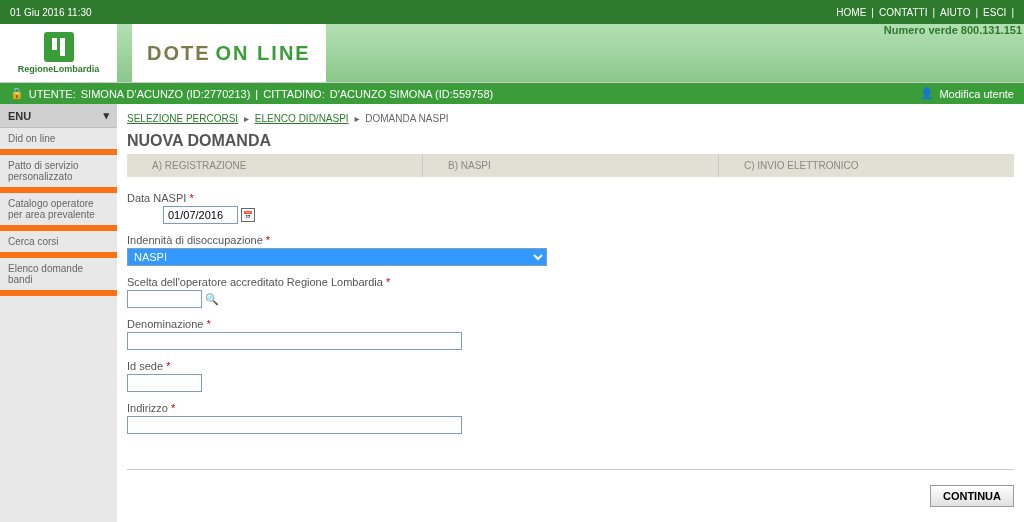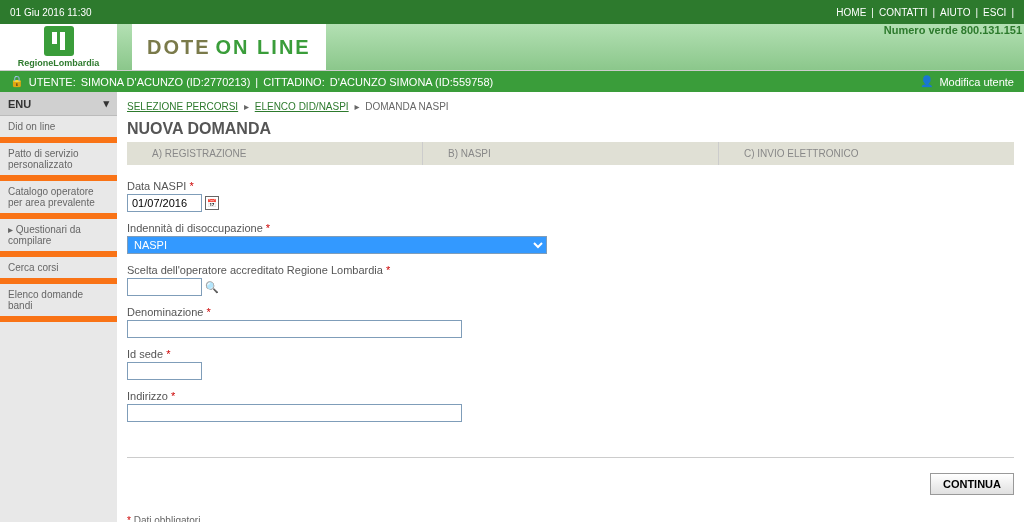--- a/index.html
+++ b/index.html
@@ -3,21 +3,21 @@
   <meta charset="utf-8">
   <style>
     * { box-sizing: border-box; margin: 0; padding: 0; }
     body { font-family: Arial, sans-serif; font-size: 11px; color: #333; background: #fff; }
     
     .top-bar { background: #2d7a2d; height: 24px; color: #fff; display: flex; justify-content: space-between; padding: 0 10px; font-size: 10px; align-items: center; }
     .top-bar-right { display: flex; gap: 5px; }
     .top-bar-right span { color: #fff; }
     
     .header { display: flex; align-items: stretch; border-bottom: 1px solid #ccc; }
-    .logo-area { width: 117px; background: #fff; display: flex; flex-direction: column; align-items: center; justify-content: center; padding: 2px; }
+    .logo-area { width: 117px; background: #fff; display: flex; flex-direction: column; align-items: center; justify-content: center; padding: 8px; }
     .logo-icon { width: 30px; height: 30px; background: #3a9d3a; border-radius: 3px; position: relative; }
     .logo-icon::before { content:''; position: absolute; background:#fff; width:5px; height:12px; left:8px; top:6px; }
     .logo-icon::after { content:''; position: absolute; background:#fff; width:5px; height:18px; left:16px; top:6px; }
     .logo-text { font-size: 9px; color: #2d7a2d; margin-top: 2px; font-weight: bold; }
     
     .header-main { flex: 1; background: linear-gradient(#b3e0b3, #8bc78b); display: flex; padding: 0 15px; position: relative; }
     .title-box { background: #fff; padding: 5px 15px; display: flex; align-items: center; }
     .title-dote { color: #7a7a4a; font-size: 20px; font-weight: bold; letter-spacing: 2px; }
     .title-online { color: #3a9d3a; font-size: 20px; font-weight: bold; letter-spacing: 2px; margin-left: 5px; }
     .numero-verde { position: absolute; right: 2px; color: #2d7a2d; font-size: 11px; font-weight: bold; }
@@ -49,21 +49,21 @@
     .form-label { font-size: 11px; color: #555; display: block; margin-bottom: 2px; }
     .required { color: #cc0000; }
     
     .input-text { border: 1px solid #7f9db9; padding: 2px 4px; font-size: 11px; height: 18px; }
     .input-date { width: 75px; }
     .input-operator { width: 75px; }
     .input-denom { width: 335px; }
     .input-sede { width: 75px; }
     .input-indirizzo { width: 335px; }
     
-    .date-wrap { display: flex; align-items: center; gap: 3px; }
+    .date-wrap { display: flex; align-items: center; gap: 3px; margin-left: 36px; }
     .calendar-icon { width: 14px; height: 14px; border: 1px solid #666; background: #fff; cursor: pointer; display: inline-flex; align-items: center; justify-content: center; font-size: 8px; }
     
     .select-field { width: 420px; border: 1px solid #7f9db9; background: #3399ff; color: #fff; padding: 1px 2px; font-size: 11px; height: 18px; }
     
     .operator-wrap { display: flex; align-items: center; gap: 3px; }
     .search-icon { width: 14px; height: 14px; cursor: pointer; display: inline-flex; align-items: center; justify-content: center; font-size: 11px; }
     
     .hr-line { border: none; border-top: 1px solid #ccc; margin: 10px 0; }
     
     .button-row { text-align: right; padding: 5px 0; }
@@ -120,21 +120,20 @@
 
 <div class="layout">
   <div class="sidebar">
     <div class="sidebar-header">
       <span>ENU</span>
       <span>▾</span>
     </div>
     <div class="sidebar-item">Did on line</div>
     <div class="sidebar-item">Patto di servizio personalizzato</div>
     <div class="sidebar-item">Catalogo operatore per area prevalente</div>
-    <div class="sidebar-item active">Questionari da compilare</div>
     <div class="sidebar-item">Cerca corsi</div>
     <div class="sidebar-item">Elenco domande bandi</div>
   </div>
 
   <div class="content">
     <div class="breadcrumb">
       <a>SELEZIONE PERCORSI</a>
       <span class="breadcrumb-sep">▸</span>
       <a>ELENCO DID/NASPI</a>
       <span class="breadcrumb-sep">▸</span>

